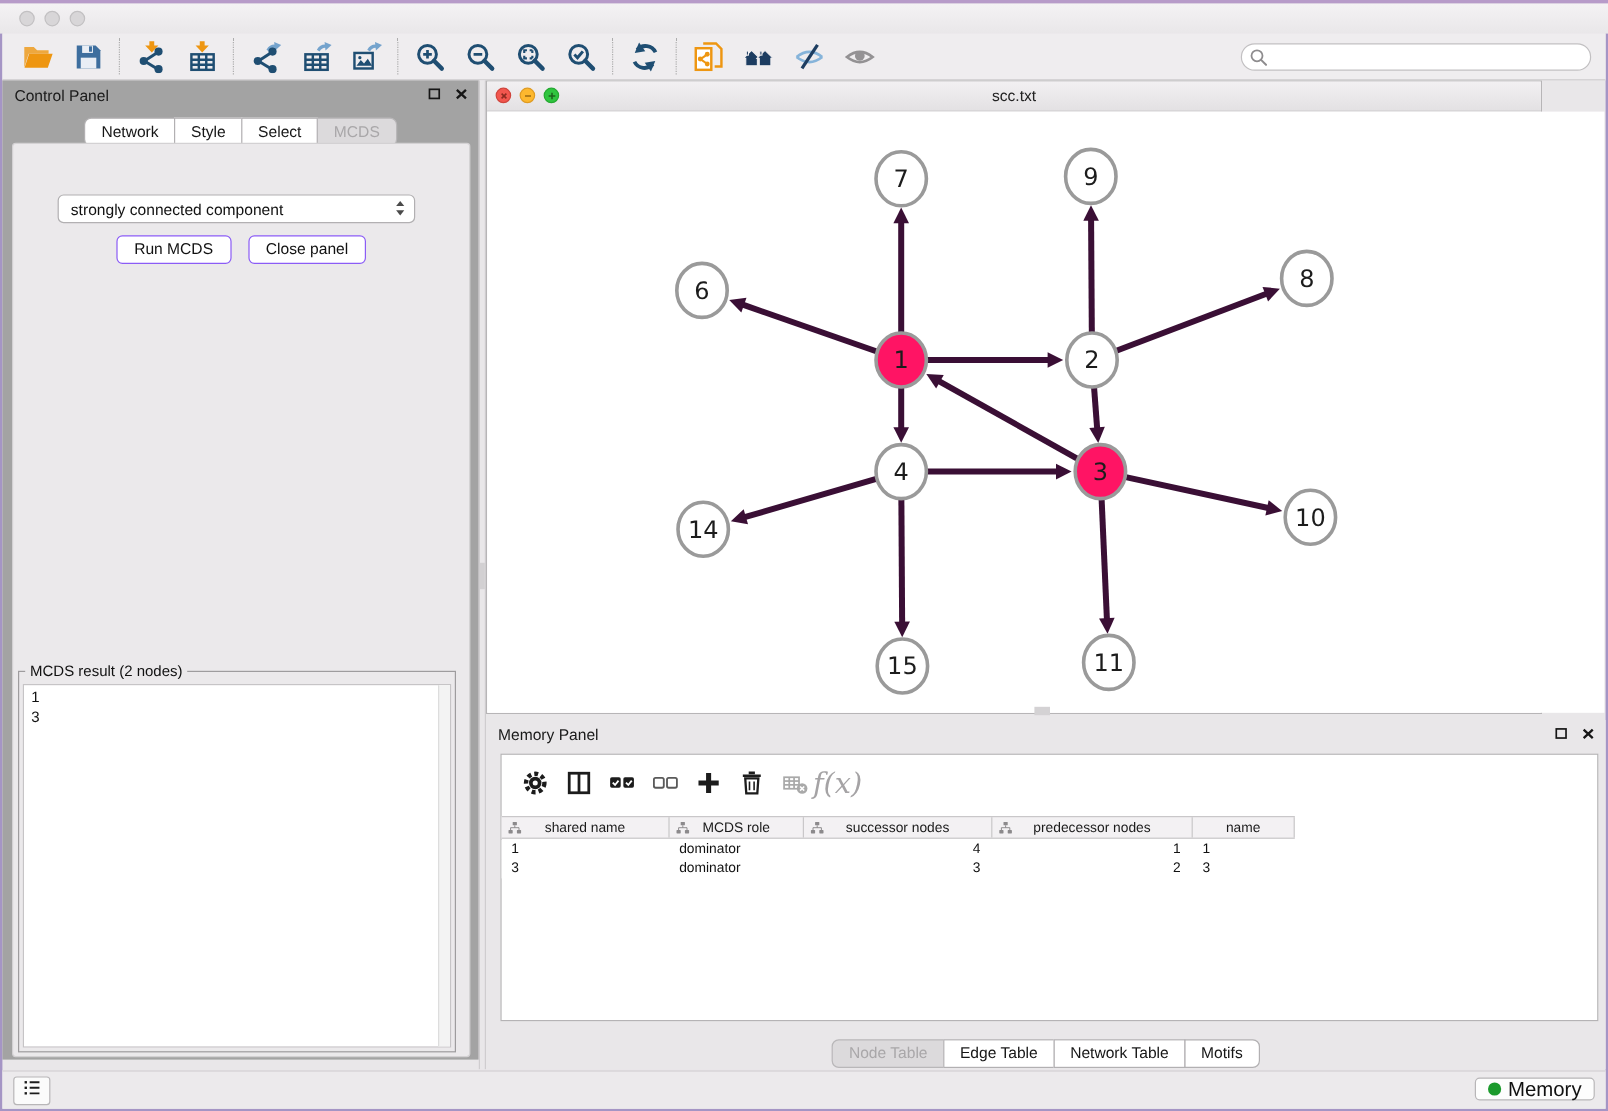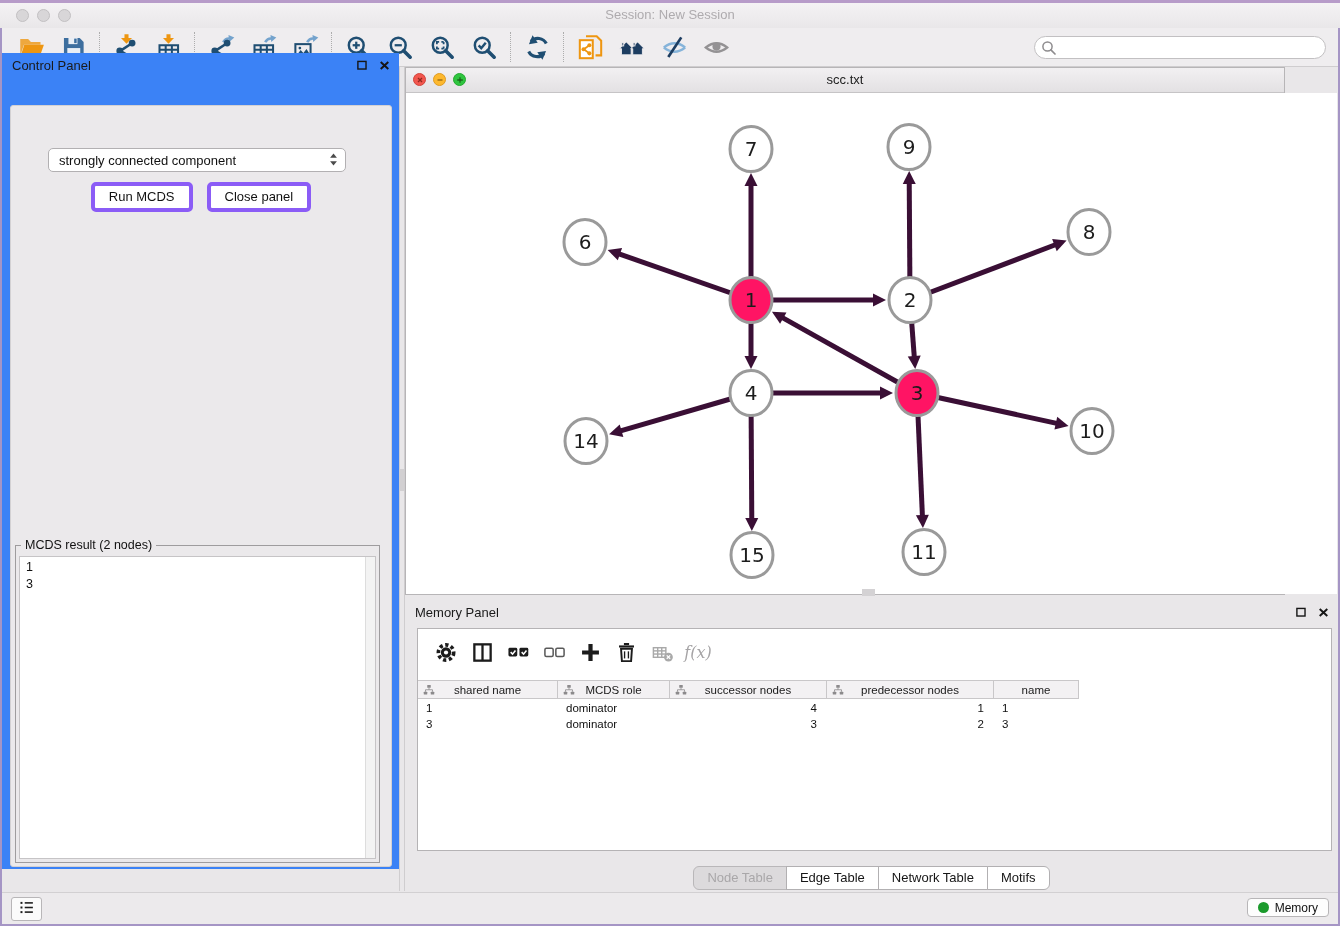--- a/index.html
+++ b/index.html
@@ -24,42 +24,42 @@
              border-bottom:1px solid #cfcdcf; display:flex; align-items:center; padding-left:8px; }
   .tbtn { width:42px; height:34px; display:flex; align-items:center; justify-content:center; cursor:default; }
   .tbtn svg { width:27px; height:27px; }
   .tsep { width:1px; height:30px; border-left:1px dotted #adadad; margin:0 5px; }
   .searchbox { margin-left:auto; margin-right:12px; position:relative; width:292px; height:23px; }
   .searchbox input { width:100%; height:100%; border:1px solid #c2c0c2; border-radius:12px;
                      background:#fff; padding:0 8px 0 26px; font-size:13px; outline:none; }
   .searchbox .mag { position:absolute; left:7px; top:4px; width:15px; height:15px; }
 
   
-  .control-panel { position:absolute; left:2px; top:50px; width:397px; height:816px; background:#3b82f6; }
+  .control-panel { position:absolute; left:2px; top:64px; width:397px; height:816px; background:#a3a3a3; }
   .panel-head { position:absolute; left:0; top:0; width:100%; height:26px; }
   .panel-head .ph-title { position:absolute; left:10px; top:5px; font-size:13px; color:#1a1a1a; }
   .ph-icons { position:absolute; right:8px; top:5px; display:flex; gap:9px; }
   .ph-icons svg { width:13px; height:13px; }
 
   .seg-tabs { display:inline-flex; }
   .seg-tab { border:1px solid #b2b0b2; background:#fff; color:#161616; font-size:13px;
              padding:3px 13px 4px; margin-left:-1px; white-space:nowrap; cursor:default; }
   .seg-tab:first-child { border-radius:6px 0 0 6px; margin-left:0; }
   .seg-tab:last-child { border-radius:0 6px 6px 0; }
   .seg-tab.active { background:#dcdadc; color:#a9a7a9; border-color:#b9b7b9; }
 
   .cp-tabs { position:absolute; left:0; right:0; top:31px; text-align:center; }
   .cp-content { position:absolute; left:8px; right:7px; top:52px; bottom:2px;
                 background:#ebe9eb; border:1px solid #d3d1d3; border-radius:3px; }
   .opt-label { position:absolute; left:0; right:0; top:18px; text-align:center; font-size:13px; color:#111; }
   .criterion { position:absolute; left:37px; right:45px; top:42px; height:24px; background:#fff;
                border:1px solid #b2b0b2; border-radius:5px; font-size:13px; color:#111;
                display:flex; align-items:center; padding-left:10px; }
   .criterion .stepper { position:absolute; right:3px; top:2px; width:17px; height:18px; }
-  .btn { background:#fff; border:4px solid #8b5cf6; border-radius:5px; font-size:13px; color:#111;
+  .btn { background:#fff; border:1px solid #8b5cf6; border-radius:5px; font-size:13px; color:#111;
          padding:3px 14px 4px; cursor:default; }
   .cp-buttons { position:absolute; left:0; right:0; top:76px; display:flex; justify-content:center; gap:14px; }
 
   .groupbox { position:absolute; left:4px; right:11px; top:439px; bottom:3px;
               border:1px solid #9e9c9e; }
   .groupbox .legend { position:absolute; top:-8px; left:5px; background:#ebe9eb; padding:0 4px;
                       font-size:12.5px; color:#111; }
   .result-area { position:absolute; left:3px; right:3px; top:10px; bottom:3px; background:#fff;
                  border:1px solid #c6c4c6; }
   .result-area pre { font-family:"Liberation Sans", sans-serif; font-size:12.5px; line-height:17px;
@@ -84,21 +84,21 @@
 
   
   .table-panel { position:absolute; left:405px; top:597px; width:933px; height:291px; background:#e9e7e9; }
   .tp-box { position:absolute; left:12px; right:6px; top:28px; height:223px; background:#fff;
             border:1px solid #b5b3b5; }
   .tp-toolbar { position:absolute; left:0; top:0; right:0; height:47px; display:flex; align-items:center;
                 padding-left:10px; }
   .tp-btn { width:36px; height:36px; display:flex; align-items:center; justify-content:center; }
   .tp-btn svg { width:23px; height:23px; }
   .tp-btn.disabled { opacity:.9; }
-  .fx-label { font-family:"DejaVu Serif", serif; font-style:italic; font-size:16px; color:#9c9a9c; }
+  .fx-label { font-family:"DejaVu Serif", serif; font-style:italic; font-size:24px; color:#9c9a9c; }
 
   .grid-header { position:absolute; left:0; top:51px; height:19px; display:flex;
                  border-top:1px solid #c9c7c9; border-bottom:1px solid #c9c7c9; background:#f3f1f3; }
   .gh-cell { position:relative; border-right:1px solid #c9c7c9; font-size:11.5px; color:#1a1a1a;
              display:flex; align-items:center; justify-content:center; }
   .gh-cell .tree { position:absolute; left:5px; top:3px; width:12px; height:12px; }
   .grid-row { position:absolute; left:0; display:flex; height:16px; background:#fff; }
   .gr-cell { font-size:11.5px; color:#111; line-height:16px; overflow:hidden; }
   .gr-cell.l { text-align:left; padding-left:8px; }
   .gr-cell.r { text-align:right; padding-right:10px; }
@@ -106,35 +106,34 @@
   .tp-tabs { position:absolute; left:0; right:0; top:266px; text-align:center; }
 
   
   .statusbar { position:absolute; left:2px; right:2px; bottom:2px; height:32px; background:#eceaec;
                border-top:1px solid #d2d0d2; }
   .list-btn { position:absolute; left:9px; top:4px; width:31px; height:24px; background:#fbfbfb;
               border:1px solid #b8b6b8; border-radius:3px; display:flex; align-items:center; justify-content:center; }
   .list-btn svg { width:17px; height:17px; }
   .memory-btn { position:absolute; right:9px; top:5px; height:19px; background:#fdfdfd;
                 border:1px solid #b8b6b8; border-radius:4px; display:flex; align-items:center;
-                padding:0 10px; gap:6px; font-size:12px; color:#111; }
+                padding:0 10px; gap:6px; font-size:17px; color:#111; }
   .mem-dot { width:11px; height:11px; border-radius:50%; }
 </style>
 </head>
 <body>
 
 <div class="app">
 
   <div class="titlebar">
     <div class="traffic">
       <span class="tl"></span>
       <span class="tl"></span>
       <span class="tl"></span>
     </div>
-    <div class="win-title">Session: New Session</div>
   </div>
 
   <div class="toolbar">
     <div style="display:flex;align-items:center;">
         <div class="tbtn">
           <svg viewBox="0 0 24 24" xmlns="http://www.w3.org/2000/svg">
             <path d="M2 20 V4.5 H9 L11.5 7 H20 V9.5 H5.3 L3.6 14.5 Z" fill="#ee9611" opacity=".8"></path>
             <path d="M2.2 20 L5.6 9.5 H23 L19.4 20 Z" fill="#ee9611"></path>
           </svg>
         </div>
@@ -292,20 +291,26 @@
       <span class="ph-title">Control Panel</span>
       <span class="ph-icons">
         <span><svg viewBox="0 0 24 24" xmlns="http://www.w3.org/2000/svg">
               <rect x="3.5" y="4.5" width="15" height="14" fill="none" stroke="#161616" stroke-width="2.6"></rect>
             </svg></span>
         <span><svg viewBox="0 0 24 24" xmlns="http://www.w3.org/2000/svg">
               <path d="M5 5.5 L19 18.5 M19 5.5 L5 18.5" stroke="#161616" stroke-width="3.6"></path>
             </svg></span>
       </span>
     </div>
+    <div class="cp-tabs"><span class="seg-tabs">
+          <span class="seg-tab">Network</span>
+          <span class="seg-tab">Style</span>
+          <span class="seg-tab">Select</span>
+          <span class="seg-tab active">MCDS</span>
+        </span></div>
     <div class="cp-content">
       <div class="criterion">
         <span>strongly connected component</span>
         <span class="stepper"><svg viewBox="0 0 24 24" xmlns="http://www.w3.org/2000/svg">
               <path d="M12 3.5 L16.8 9.5 H7.2 Z" fill="#4a4a4a"></path>
               <path d="M12 20.5 L7.2 14.5 H16.8 Z" fill="#4a4a4a"></path>
             </svg></span>
       </div>
       <div class="cp-buttons">
         <button class="btn">Run MCDS</button>

